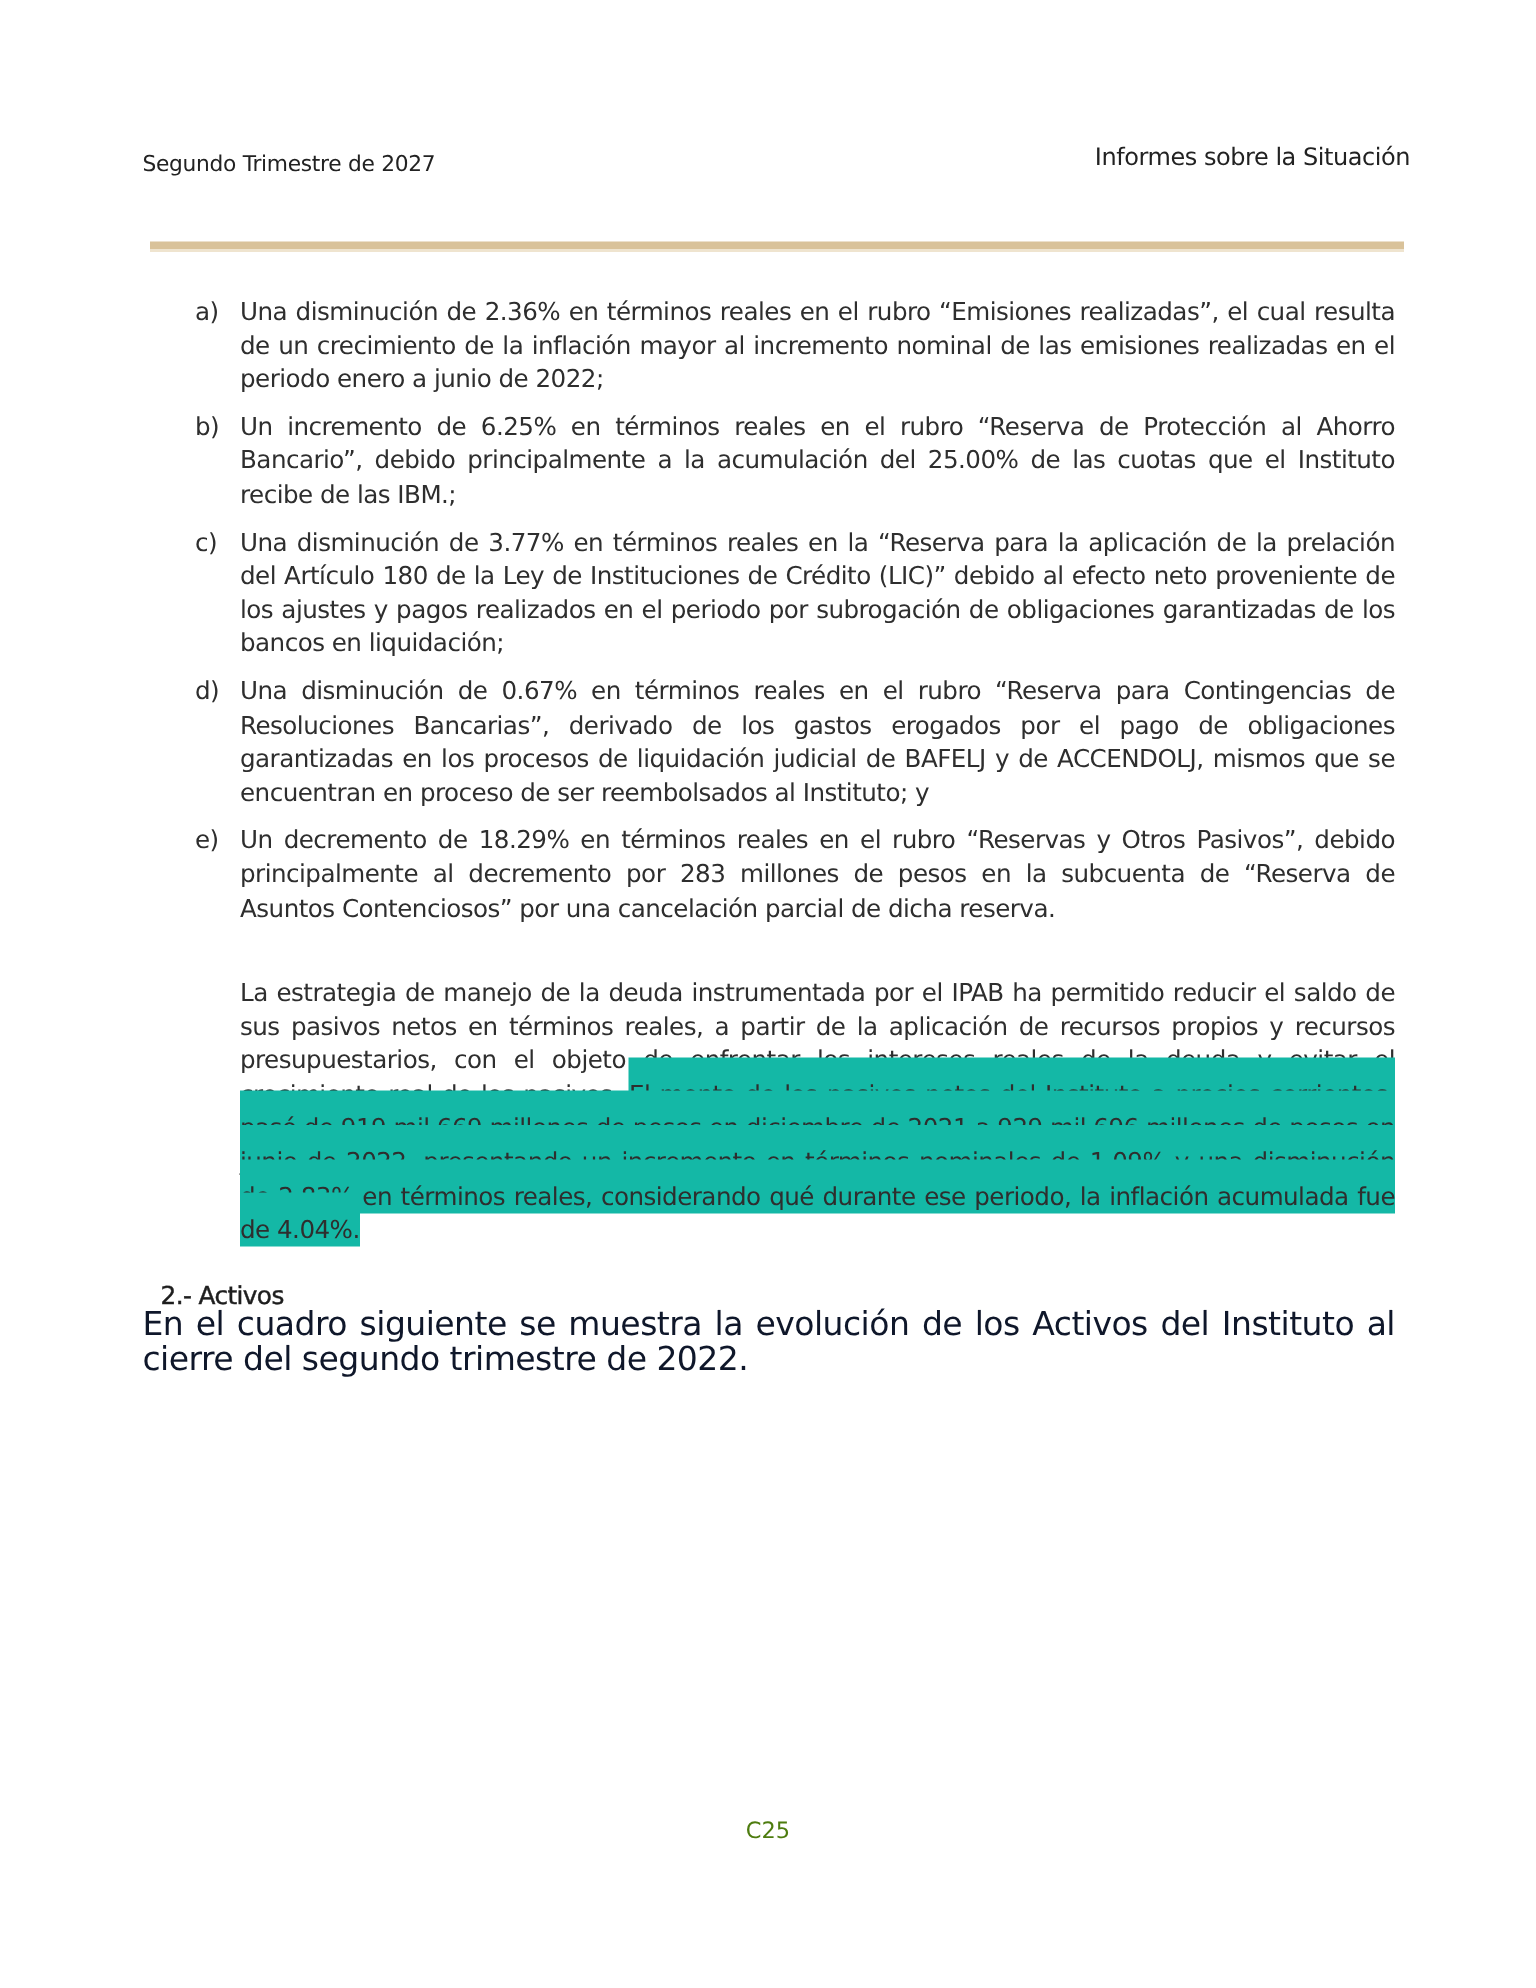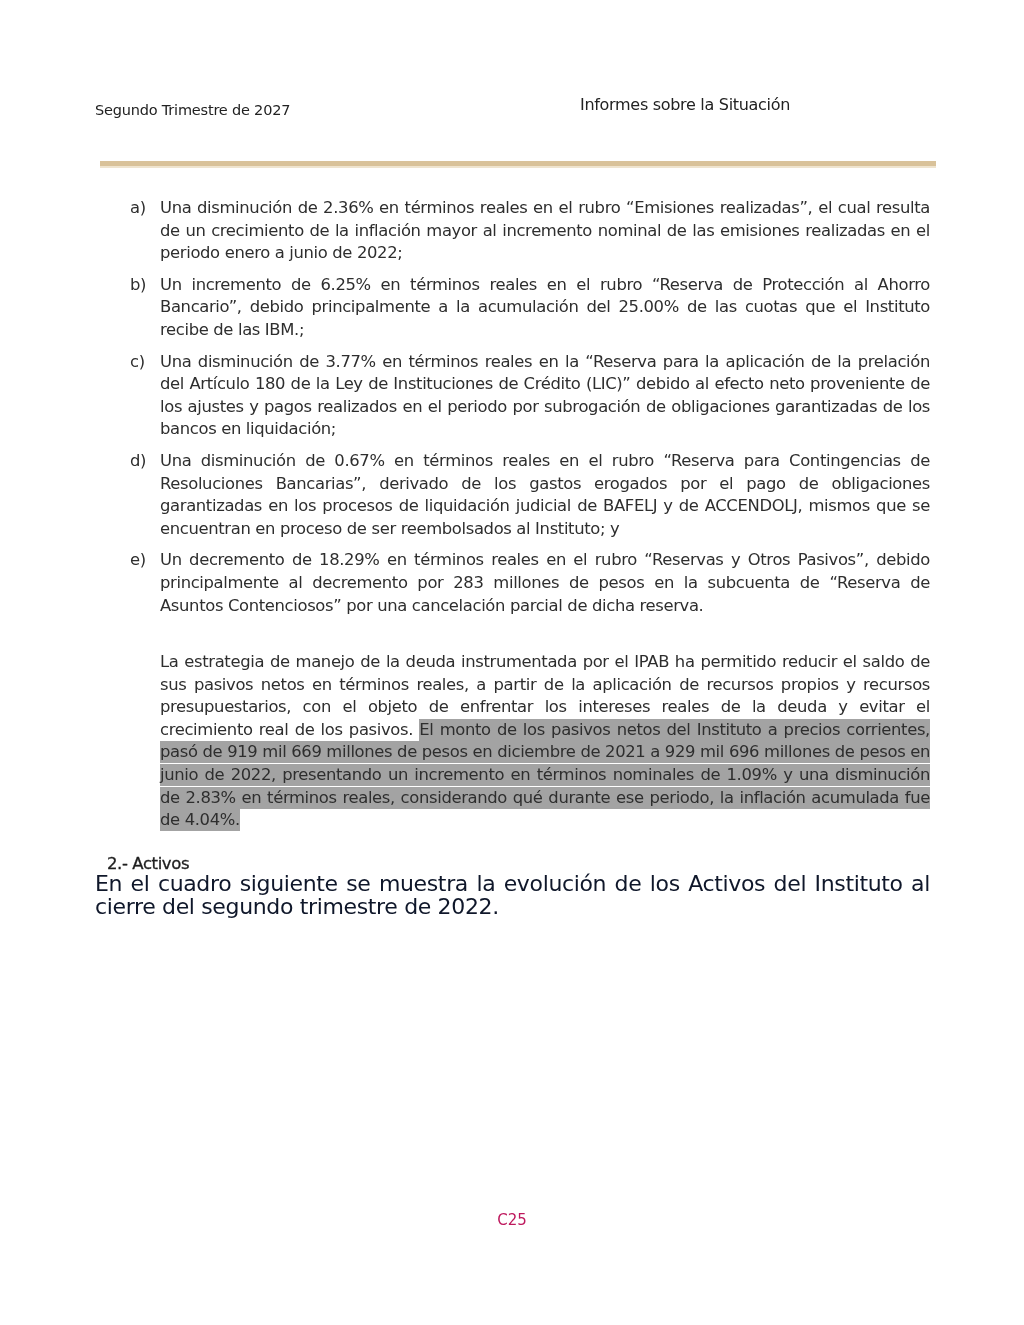--- a/index.html
+++ b/index.html
@@ -21,21 +21,21 @@
       top: 102px;
       font-size: 14.5px;
       letter-spacing: -0.2px;
       color: #222;
     }
     .header-right {
       position: absolute;
       right: 84px;
       top: 94px;
       width: 360px;
-      text-align: left;
+      text-align: right;
       font-size: 16px;
       line-height: 22px;
       letter-spacing: -0.3px;
       color: #222;
     }
     .header-right span { display: block; }
     .rule {
       position: absolute;
       left: 100px;
       top: 161px;
@@ -74,24 +74,24 @@
       top: 651px;
       width: 770px;
       font-size: 16.4px;
       line-height: 22.6px;
       text-align: justify;
       letter-spacing: -0.35px;
       color: #2e2e2e;
       margin: 0;
     }
     .highlight {
-      background: #a3a3a3;
+      background: #14b8a6;
       box-decoration-break: clone;
       -webkit-box-decoration-break: clone;
-      padding: 1px 0 2px 0;
+      padding: 15px 0 2px 0;
     }
     .section-title {
       position: absolute;
       left: 95px;
       top: 842px;
       font-size: 16.5px;
       font-weight: normal;
       letter-spacing: -0.4px;
       color: #1e1e1e;
       margin: 12px;
@@ -109,21 +109,21 @@
       color: #0f172a;
       margin: 0;
     }
     .page-number {
       position: absolute;
       left: 0;
       width: 1024px;
       top: 1211px;
       text-align: center;
       font-size: 15px;
-      color: #be185d;
+      color: #4d7c0f;
     }
   </style>
 </head>
 <body>
 
 <div>
   <div class="header-left">Segundo Trimestre de 2027</div>
   <div class="header-right">
     <span>Informes sobre la Situación</span>
   </div>

